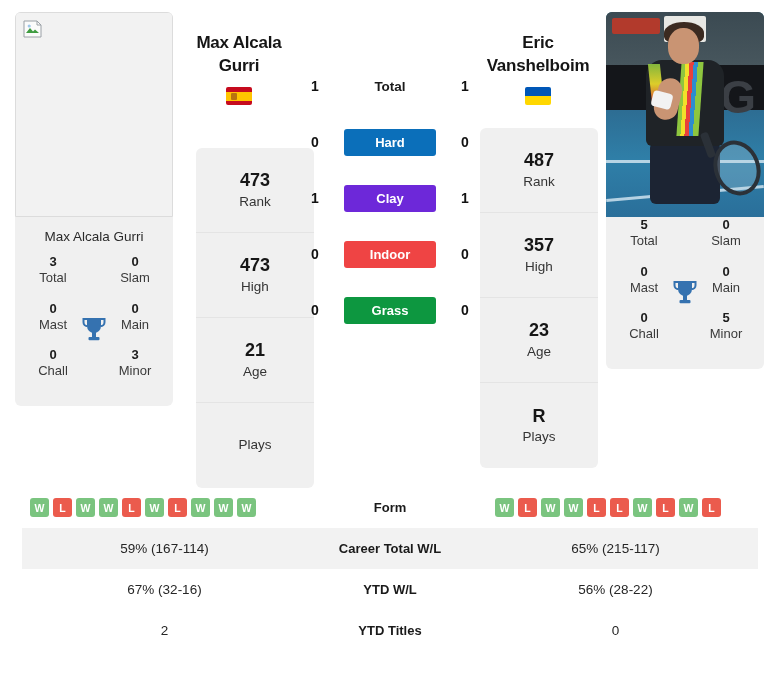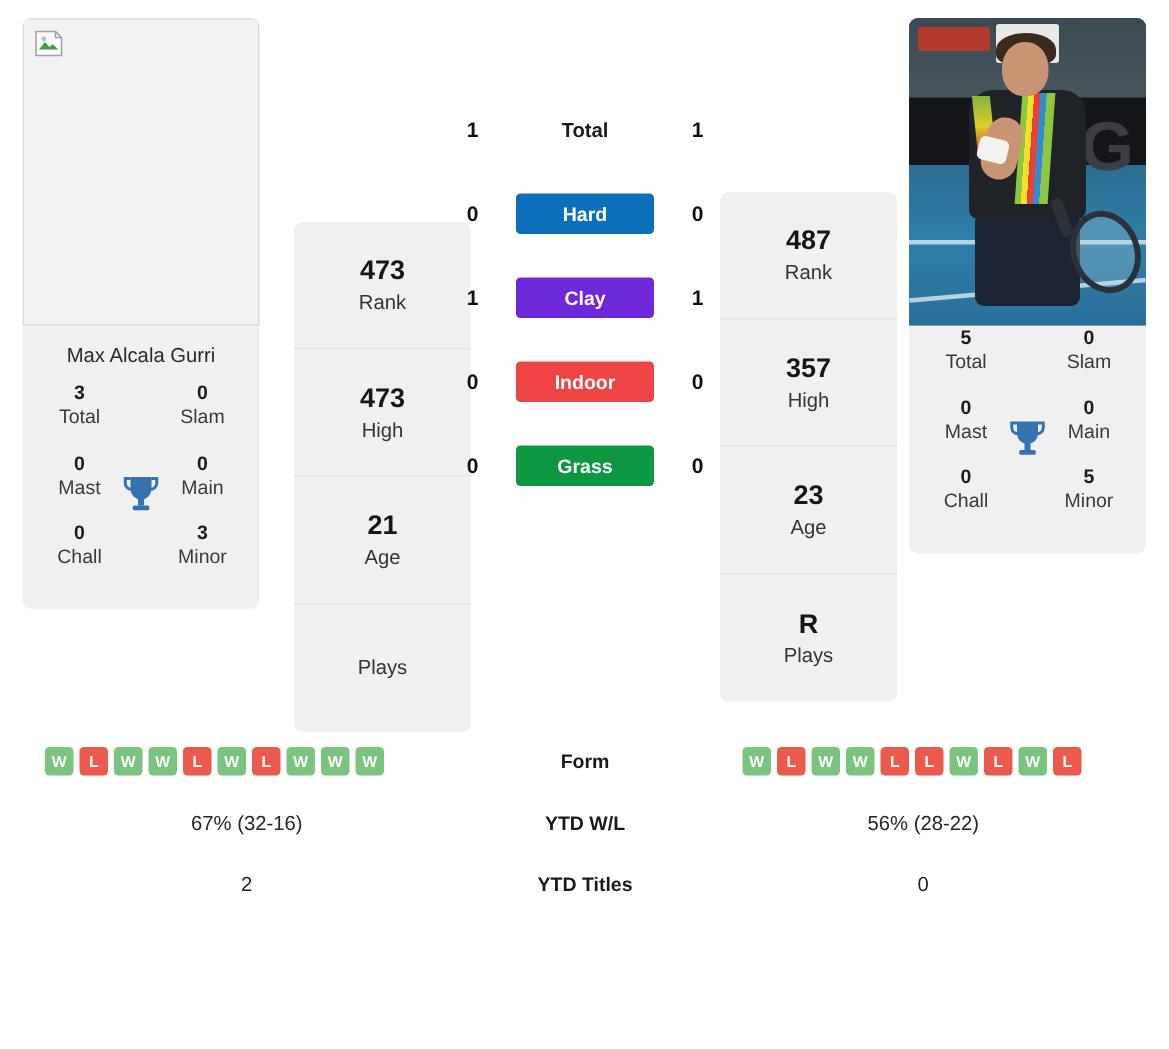--- a/index.html
+++ b/index.html
@@ -344,20 +344,27 @@
           <div class="tg-lbl">Chall</div>
         </div>
         <div class="tg-cell">
           <div class="tg-val">3</div>
           <div class="tg-lbl">Minor</div>
         </div>
       </div>
     </div>
   </div>
 
+  <div class="player-head left">
+    <div class="player-head-name">
+      <span>Max Alcala</span><br>
+      <span>Gurri</span>
+    </div>
+    <span class="flag flag-es"></span>
+  </div>
 
   <div class="stat-col left">
     <div class="stat-box">
       <div class="stat-val">473</div>
       <div class="stat-lbl">Rank</div>
     </div>
     <div class="stat-box">
       <div class="stat-val">473</div>
       <div class="stat-lbl">High</div>
     </div>
@@ -392,20 +399,27 @@
       <div class="surface-pill" style="background:#ef4444">Indoor</div>
       <div class="surface-num">0</div>
     </div>
     <div class="surface-row">
       <div class="surface-num">0</div>
       <div class="surface-pill" style="background:#0d9740">Grass</div>
       <div class="surface-num">0</div>
     </div>
   </div>
 
+  <div class="player-head right">
+    <div class="player-head-name">
+      <span>Eric</span><br>
+      <span>Vanshelboim</span>
+    </div>
+    <span class="flag flag-ua"></span>
+  </div>
 
   <div class="stat-col right">
     <div class="stat-box">
       <div class="stat-val">487</div>
       <div class="stat-lbl">Rank</div>
     </div>
     <div class="stat-box">
       <div class="stat-val">357</div>
       <div class="stat-lbl">High</div>
     </div>
@@ -507,20 +521,25 @@
             <span class="form-badge w">W</span>
             <span class="form-badge l">L</span>
             <span class="form-badge l">L</span>
             <span class="form-badge w">W</span>
             <span class="form-badge l">L</span>
             <span class="form-badge w">W</span>
             <span class="form-badge l">L</span>
           </div>
       </td>
     </tr>
+    <tr class="shaded">
+      <td class="cell-left">59% (167-114)</td>
+      <td class="cell-mid">Career Total W/L</td>
+      <td class="cell-right">65% (215-117)</td>
+    </tr>
     <tr>
       <td class="cell-left">67% (32-16)</td>
       <td class="cell-mid">YTD W/L</td>
       <td class="cell-right">56% (28-22)</td>
     </tr>
     <tr>
       <td class="cell-left">2</td>
       <td class="cell-mid">YTD Titles</td>
       <td class="cell-right">0</td>
     </tr>

